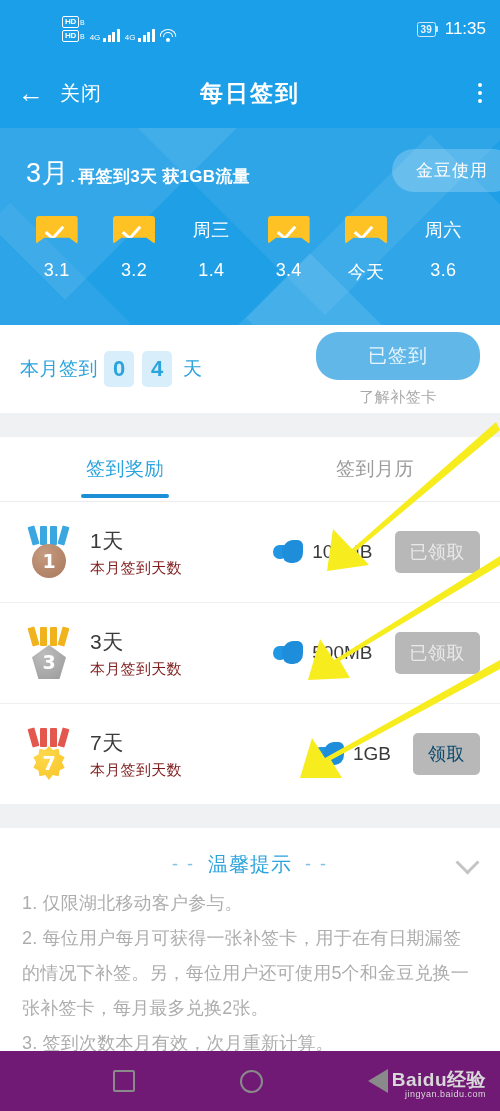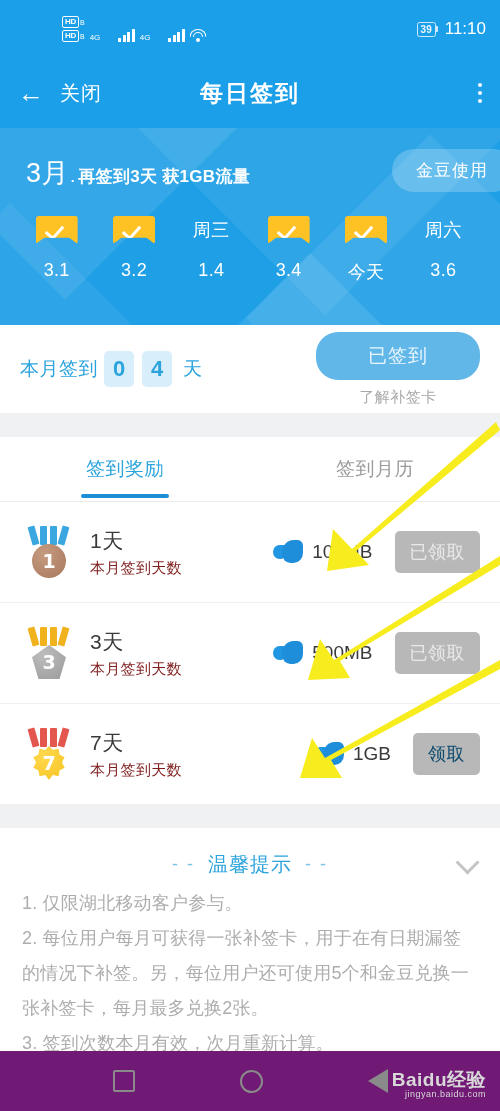--- a/index.html
+++ b/index.html
@@ -27,21 +27,21 @@
     font-size:8px; font-weight:700; line-height:1;
     padding:1px 2px; letter-spacing:-0.3px;
   }
   .hd-sub{ font-size:7px; line-height:1; }
   .sig{ display:flex; align-items:flex-end; gap:1.5px; }
   .sig i{ display:block; width:3px; background:#fff; border-radius:0.5px;}
   .sig i:nth-child(1){height:4px}
   .sig i:nth-child(2){height:7px}
   .sig i:nth-child(3){height:10px}
   .sig i:nth-child(4){height:13px}
-  .gtag{ font-size:8px; vertical-align:top; margin-right:16px; }
+  .gtag{ font-size:8px; vertical-align:top; margin-right:1px; }
   .netgroup{ display:flex; align-items:flex-end; gap:2px; }
   .wifi-ic{ width:17px; height:13px; position:relative; }
   .wifi-ic span{
     position:absolute; left:50%; transform:translateX(-50%);
     border:1.6px solid #fff; border-bottom:none; border-radius:50% 50% 0 0 / 100% 100% 0 0;
   }
   .wifi-ic span:nth-child(1){ width:17px; height:8px; bottom:5px;}
   .wifi-ic span:nth-child(2){ width:10px; height:5px; bottom:5px;}
   .wifi-ic span:nth-child(3){
     width:4px;height:4px;bottom:0;border-radius:50%;border:none;background:#fff;
@@ -277,21 +277,21 @@
         <span></span>
         <span></span>
         <span></span>
       </span>
   </div>
   <div class="sb-right">
     <span class="batt">
       <span class="batt-body">39</span>
       <span class="batt-cap"></span>
     </span>
-    <span>11:10</span>
+    <span>11:35</span>
   </div>
 </div>
 
 <div class="appbar">
   <span class="back-arrow">←</span>
   <span class="close-label">关闭</span>
   <span class="appbar-title">每日签到</span>
   <span class="kebab">
       <i></i>
       <i></i>

